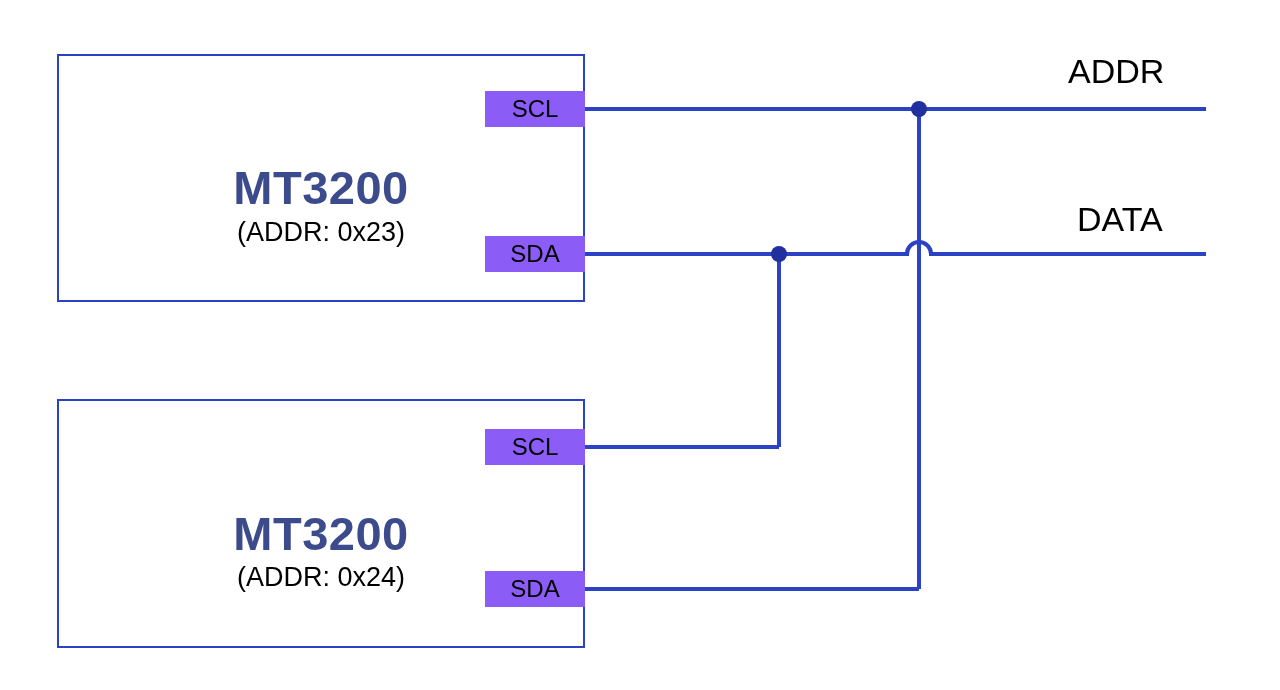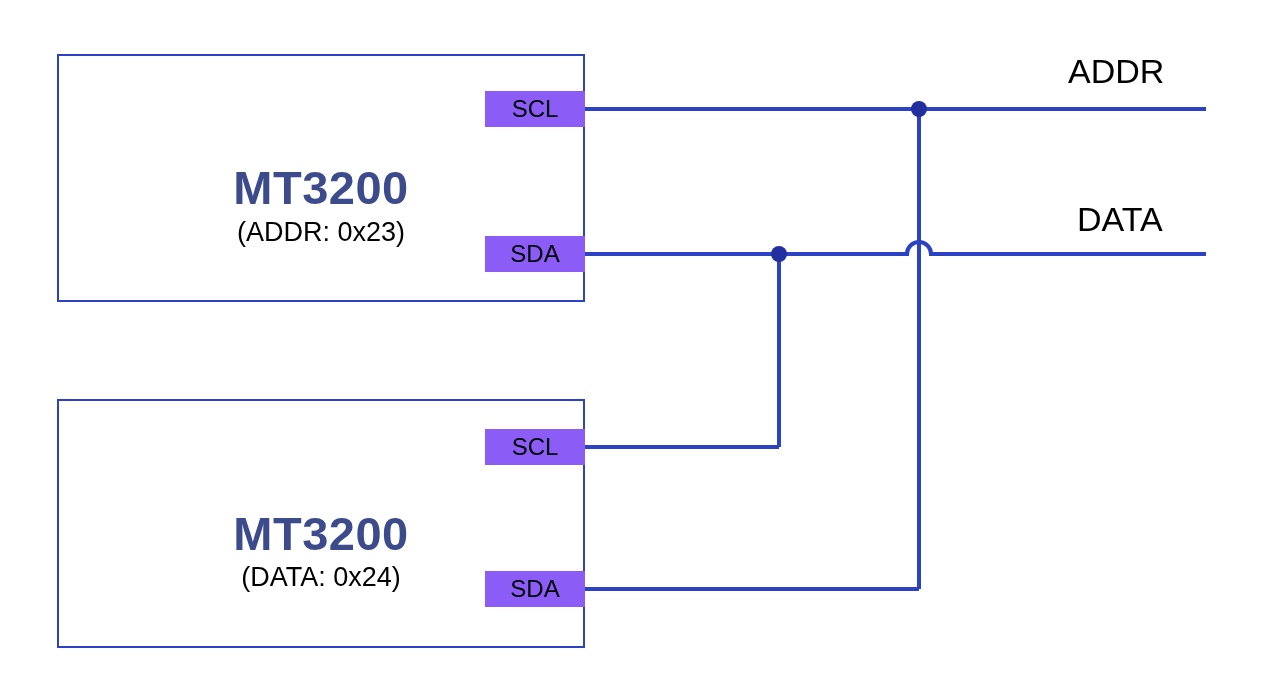--- a/index.html
+++ b/index.html
@@ -117,21 +117,21 @@
     <span>SCL</span>
   </div>
 
   <div class="pin" style="left:485px; top:236px; width:100px; height:36px;">
     <span>SDA</span>
   </div>
 
   <div class="chip-box" style="left:57px; top:399px; width:528px; height:249px;">
     <div class="chip-labels">
       <span class="chip-title">MT3200</span>
-      <span class="chip-subtitle">(DATA: 0x24)</span>
+      <span class="chip-subtitle">(ADDR: 0x24)</span>
     </div>
   </div>
 
   <div class="pin" style="left:485px; top:429px; width:100px; height:36px;">
     <span>SCL</span>
   </div>
 
   <div class="pin" style="left:485px; top:571px; width:100px; height:36px;">
     <span>SDA</span>
   </div>

